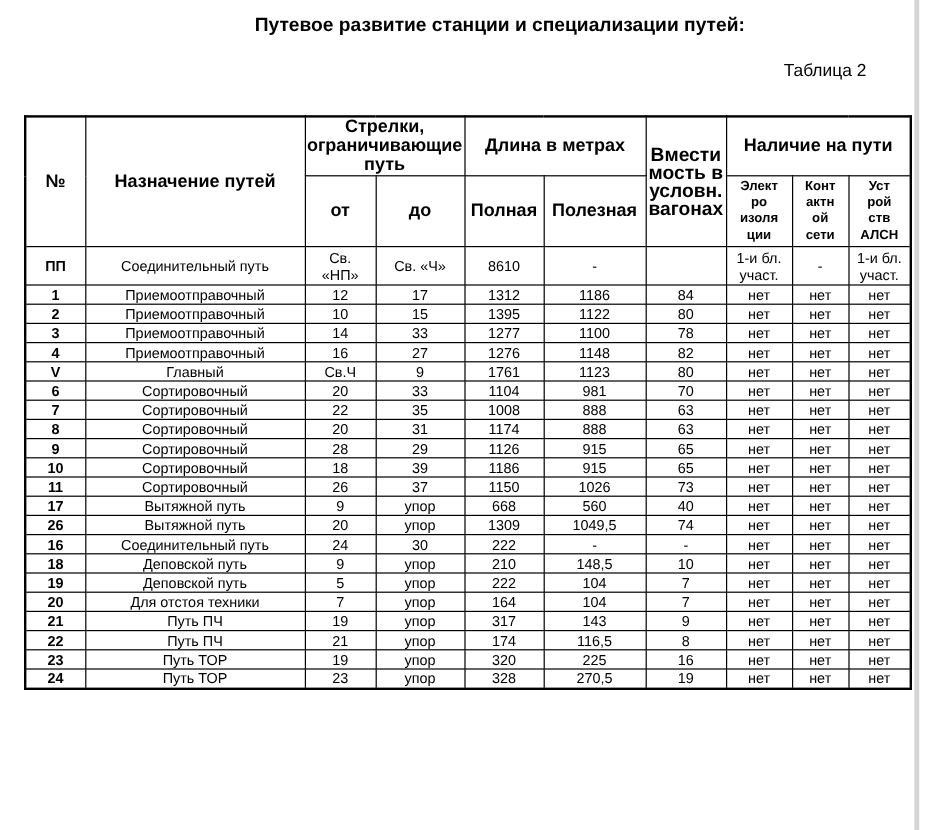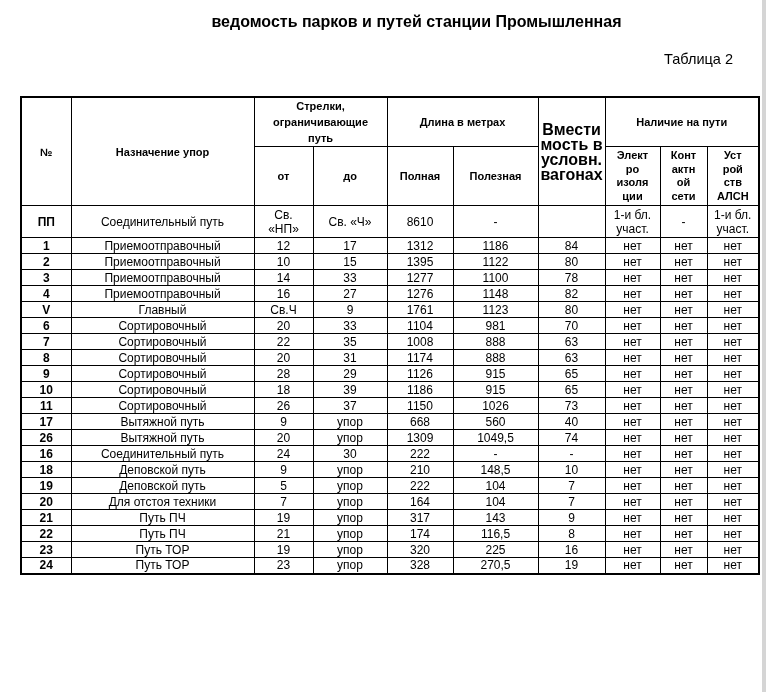--- a/index.html
+++ b/index.html
@@ -20,21 +20,21 @@
     top: 11px; left: 0; width: 771px;
     padding-left: 62px;
     box-sizing: border-box;
     text-align: center;
     font-size: 16px;
     font-weight: bold;
     line-height: 21px;
   }
   .table-caption {
     position: absolute;
-    top: 51px; right: 38px;
+    top: 51px; right: 49px;
     font-size: 14.5px;
     font-weight: normal;
   }
   table.tracks {
     position: absolute;
     left: 20px; top: 96px;
     width: 738px;
     border-collapse: collapse;
     table-layout: fixed;
     border: 2px solid #000000;
@@ -42,21 +42,21 @@
   table.tracks th, table.tracks td {
     border: 1px solid #000000;
     padding: 0;
     text-align: center;
     vertical-align: middle;
     white-space: pre-line;
     overflow: hidden;
   }
   thead th {
     font-weight: bold;
-    font-size: 11px;
+    font-size: 15px;
     line-height: 16px;
   }
   tr.hrow1 { height: 49px; }
   tr.hrow2 { height: 59px; }
   th.small-head {
     font-size: 11px;
     line-height: 13.5px;
   }
   th.capacity-head {
     font-size: 16px;
@@ -76,42 +76,42 @@
     width: 4px; height: 692px;
     background: #d5d5d5;
   }
 </style>
 </head>
 <body>
 
 <div id="page">
 
   <div class="doc-title">
-    <div>ведомость парков и путей станции Промышленная</div>
+    <div>Путевое развитие станции и специализации путей:</div>
   </div>
 
   <div class="table-caption">Таблица 2</div>
 
   <table class="tracks">
     <colgroup>
       <col style="width:50px">
         <col style="width:183px">
         <col style="width:59px">
       <col style="width:74px">
         <col style="width:66px">
         <col style="width:85px">
       <col style="width:67px">
         <col style="width:55px">
         <col style="width:47px">
       <col style="width:52px">
     </colgroup>
     <thead>
       <tr class="hrow1">
         <th rowspan="2">№</th>
-        <th rowspan="2">Назначение упор</th>
+        <th rowspan="2">Назначение путей</th>
         <th colspan="2">Стрелки,
 ограничивающие
 путь</th>
         <th colspan="2">Длина в метрах</th>
         <th rowspan="2" class="capacity-head">Вмести
 мость в
 условн.
 вагонах</th>
         <th colspan="3">Наличие на пути</th>
       </tr>

